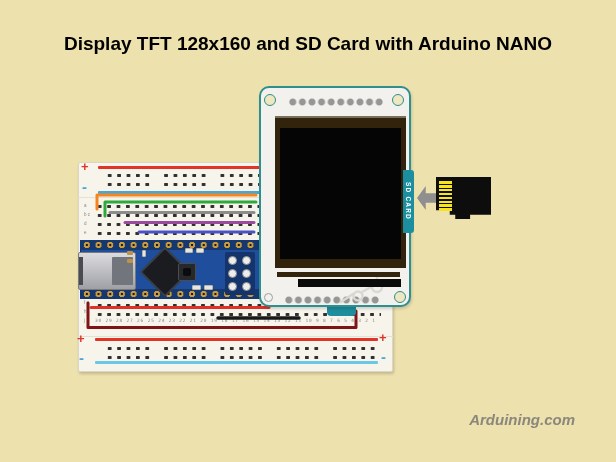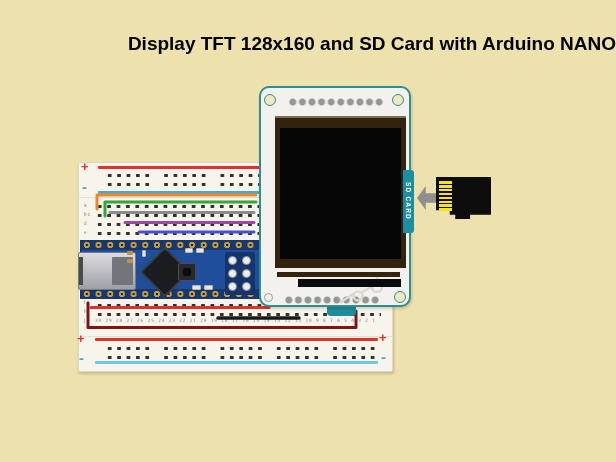--- a/index.html
+++ b/index.html
@@ -1,21 +1,21 @@
 <!DOCTYPE html>
 <html><head>
 <meta charset="utf-8">
 <style>
   html,body{margin:0;padding:0;background:#EDE1AD;}
   #stage{position:relative;width:616px;height:462px;background:#EDE1AD;overflow:hidden;
          font-family:"Liberation Sans",sans-serif;}
   .abs{position:absolute;}
 
   
-  #title{left:0;top:33px;width:616px;text-align:right;font-size:19px;font-weight:bold;color:#000;}
+  #title{left:0;top:33px;width:616px;text-align:center;font-size:19px;font-weight:bold;color:#000;}
   #microsd-label{left:498px;top:188px;font-size:15.5px;font-weight:bold;color:#000;}
   #watermark{right:41px;top:411px;font-size:15px;font-weight:bold;font-style:italic;color:#8B877C;}
 
   
   #bb{left:78px;top:162px;width:315px;height:210px;background:#F7F4EC;border:1px solid #DBD6C6;
       border-radius:2px;box-shadow:1px 2px 3px rgba(0,0,0,.18);box-sizing:border-box;}
   .seam{left:78px;width:315px;height:1px;background:#E4E0D2;}
   .railred{height:3px;background:#E23329;border-radius:1px;}
   .railblue-top{height:2.5px;background:#45A7D8;border-radius:1px;}
   .railblue-bot{height:2.5px;background:#6CC9E6;border-radius:1px;}
@@ -171,14 +171,15 @@
     <div class="abs" id="flex2"></div>
     <div class="abs" id="sdtab">
       <span>SD CARD</span>
     </div>
   </div>
 
   <div class="abs" id="arrow"></div>
   <div class="abs" id="sdcard"></div>
   <div class="abs" id="sdpins"></div>
 
+  <div class="abs" id="watermark">Arduining.com</div>
 
 </div>
 
 </body></html>

